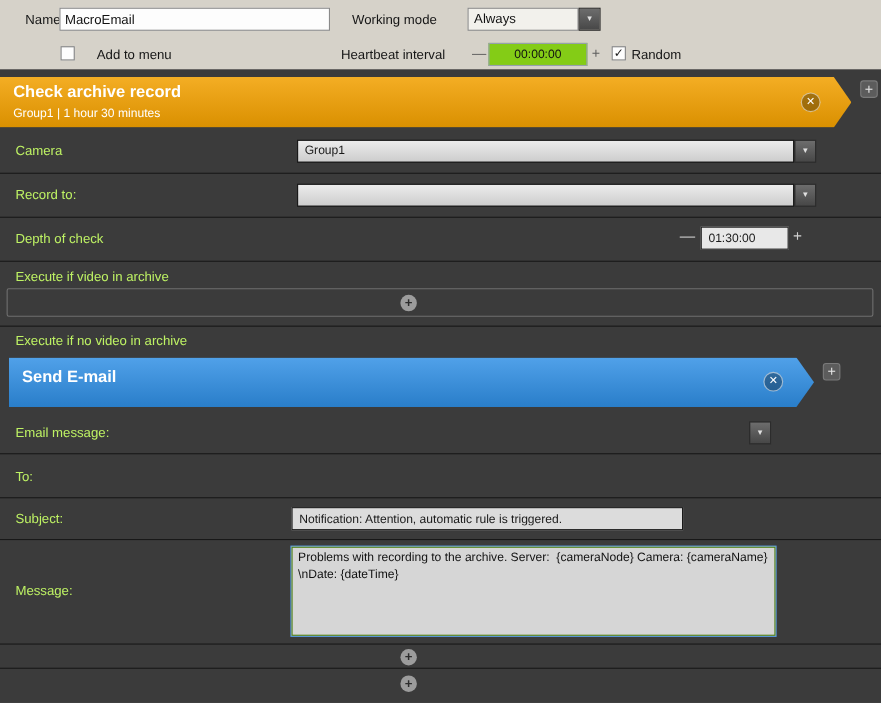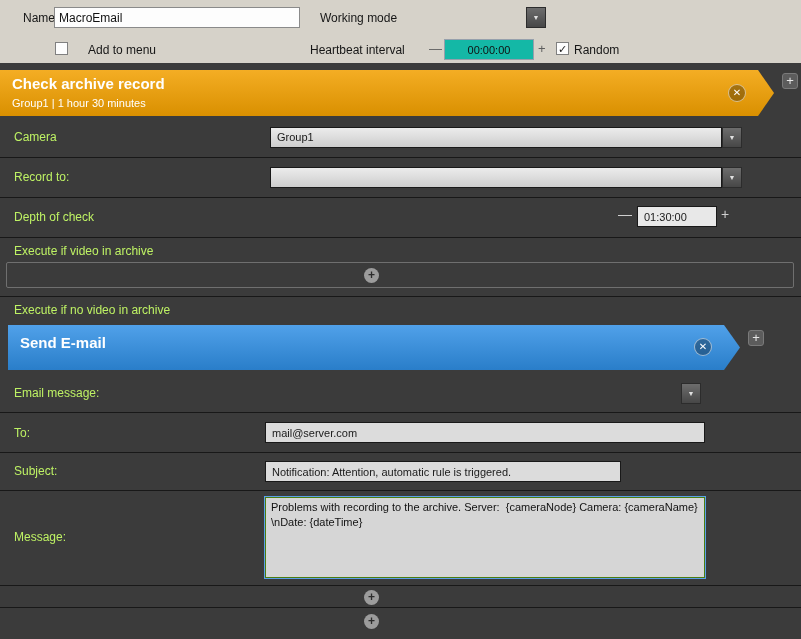--- a/index.html
+++ b/index.html
@@ -57,30 +57,31 @@
 </head>
 <body>
 
 <div class="screen">
 
   <div class="topbar">
     <span class="tlabel" style="left:23px; top:11px;">Name:</span>
     <input class="tinput" style="left: 54px; top: 7px; width: 246px; height: 21px;" value="MacroEmail">
 
     <span class="tlabel" style="left:320px; top:11px;">Working mode</span>
+    <div class="ddfield-light" style="left:425px; top:7px; width:101px;">Always</div>
     <div class="ddbtn" style="left:526px; top:7px;">
       <span>▼</span>
     </div>
 
     <div class="checkbox" style="left:55px; top:42px;"></div>
     <span class="tlabel" style="left:88px; top:43px;">Add to menu</span>
 
     <span class="tlabel" style="left:310px; top:43px;">Heartbeat interval</span>
     <span class="sign-dark" style="left:429px; top:41px;">—</span>
-    <input class="tinput" style="left: 444px; top: 39px; width: 90px; height: 21px; background: #14b8a6; border-color: rgb(150, 160, 172); text-align: center; font-size: 11px;" value="00:00:00">
+    <input class="tinput" style="left: 444px; top: 39px; width: 90px; height: 21px; background: #84cc16; border-color: rgb(150, 160, 172); text-align: center; font-size: 11px;" value="00:00:00">
     <span class="sign-dark" style="left:538px; top:41px;">+</span>
 
     <div class="checkbox" style="left:556px; top:42px;">
       <span>✓</span>
     </div>
     <span class="tlabel" style="left:574px; top:43px;">Random</span>
   </div>
 
   <div class="banner orange" style="left:0; top:70px; width:774px; height:46px;">
     <span class="btitle" style="top:5px;">Check archive record</span>
@@ -132,21 +133,20 @@
     <span>+</span>
   </div>
 
   <span class="dlabel" style="left:14px; top:386px;">Email message:</span>
   <div class="ddbtn" style="left:681px; top:383px;">
     <span>▼</span>
   </div>
   <div class="sep" style="top:412px;"></div>
 
   <span class="dlabel" style="left:14px; top:426px;">To:</span>
-  <input class="lfield" style="left: 265px; top: 422px; width: 440px; background: rgb(220, 220, 220);" value="mail@server.com">
   <div class="sep" style="top:452px;"></div>
 
   <span class="dlabel" style="left:14px; top:464px;">Subject:</span>
   <input class="lfield" style="left: 265px; top: 461px; width: 356px; background: rgb(220, 220, 220);" value="Notification: Attention, automatic rule is triggered.">
   <div class="sep" style="top:490px;"></div>
 
   <span class="dlabel" style="left:14px; top:530px;">Message:</span>
   <div class="msgarea" style="left:265px; top:497px; width:440px; height:81px;">Problems with recording to the archive. Server:  {cameraNode} Camera: {cameraName} \nDate: {dateTime}</div>
   <div class="sep" style="top:585px;"></div>
 

